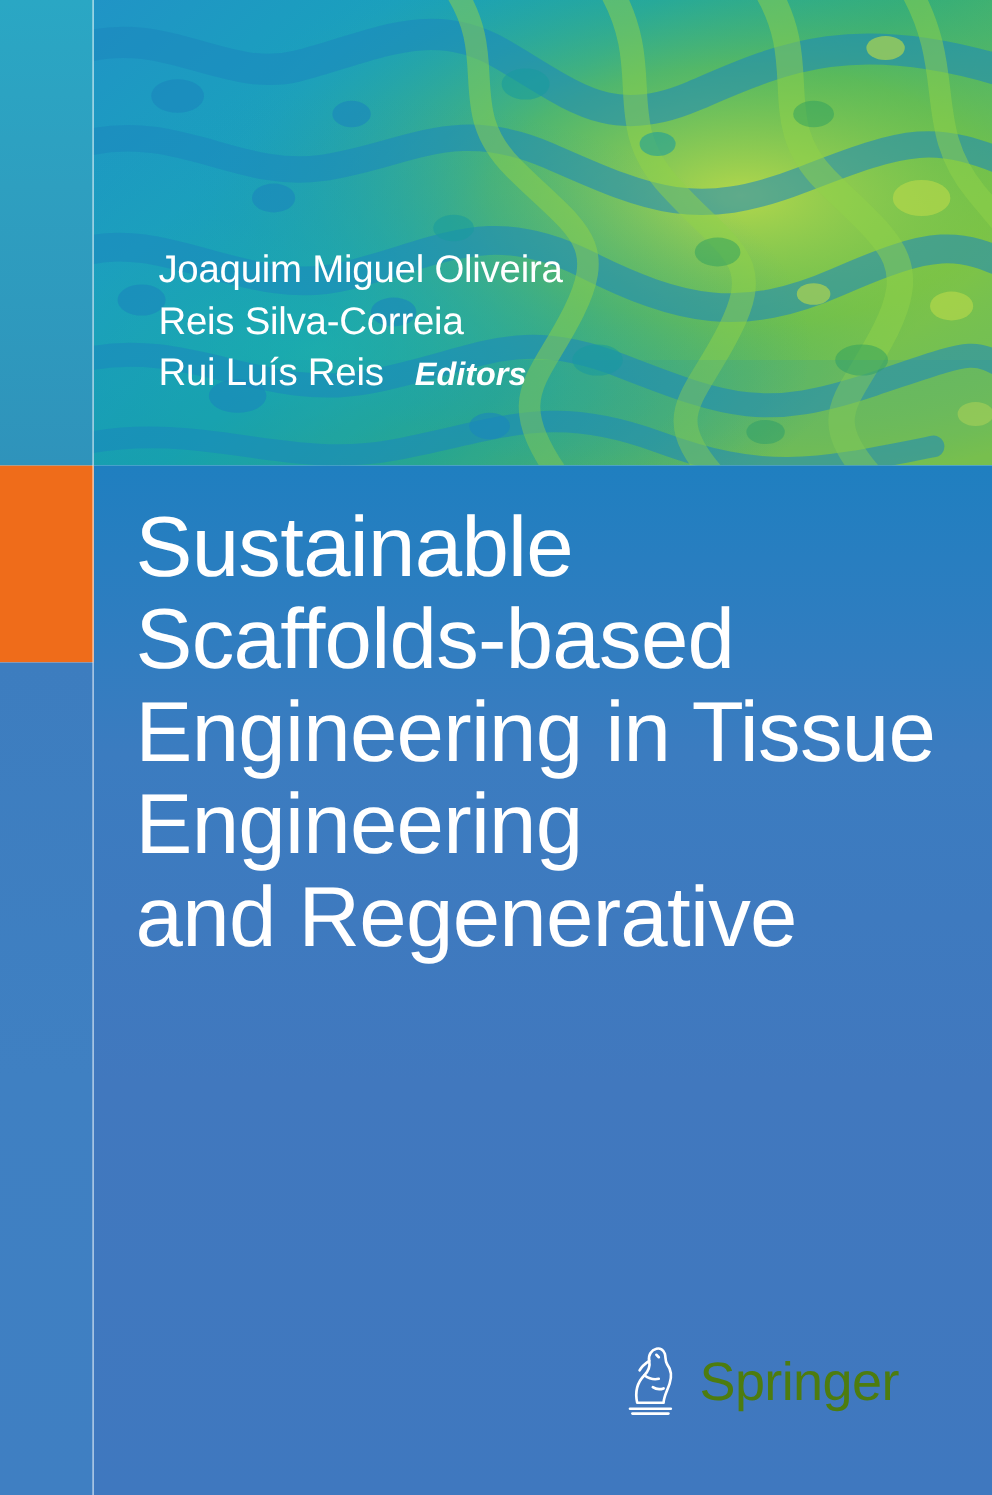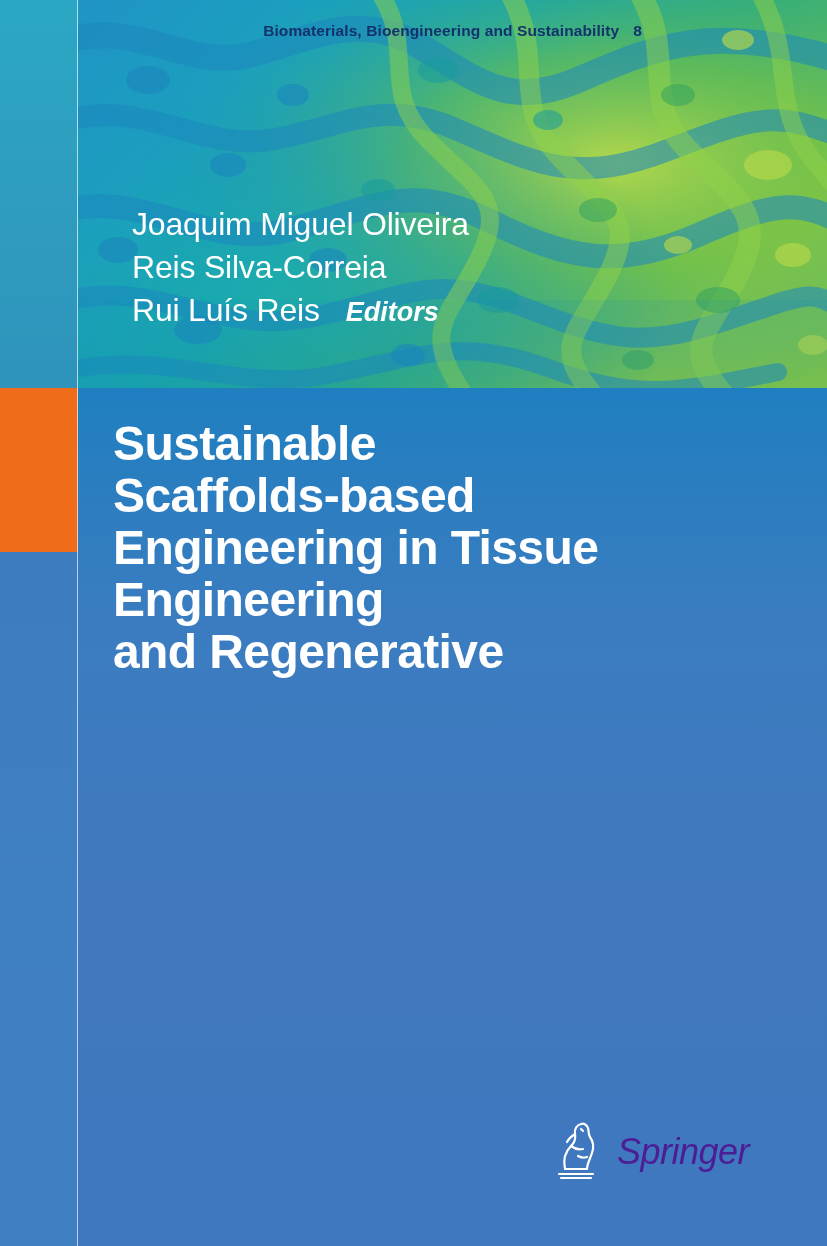--- a/index.html
+++ b/index.html
@@ -145,47 +145,46 @@
   
   .title {
     position: absolute;
     left: 113px;
     top: 418px;
     width: 690px;
     z-index: 4;
   }
   .title-line {
     color: #ffffff;
-    font-size: 48px;
-    font-weight: 700;
+    font-size: 71px;
+    font-weight: 400;
     line-height: 1.085;
     letter-spacing: -0.6px;
     white-space: nowrap;
   }
 
   
   .springer {
     position: absolute;
     right: 78px;
     bottom: 58px;
     display: flex;
     align-items: center;
     z-index: 4;
   }
   .springer-knight {
     width: 58px;
     height: 72px;
     margin-right: 12px;
   }
   .springer-word {
-    color: #4c1d95;
-    font-size: 36px;
+    color: #4d7c0f;
+    font-size: 45px;
     font-weight: 400;
     letter-spacing: -0.5px;
-    font-style: italic;
   }
 </style>
 </head>
 <body>
 
 <div class="cover">
 
   <div class="spine">
     <div class="spine-top"></div>
     <div class="spine-orange"></div>
@@ -259,24 +258,20 @@
         <ellipse cx="690" cy="165" rx="24" ry="15"></ellipse>
         <ellipse cx="715" cy="255" rx="18" ry="12"></ellipse>
         <ellipse cx="600" cy="245" rx="14" ry="9"></ellipse>
         <ellipse cx="660" cy="40" rx="16" ry="10"></ellipse>
         <ellipse cx="735" cy="345" rx="15" ry="10"></ellipse>
       </g>
 
       <rect x="0" y="300" width="749" height="88" fill="#1b8dc0" opacity="0.12"></rect>
     </svg>
 
-    <div class="series-line">
-      <span class="series-text">Biomaterials, Bioengineering and Sustainability</span>
-      <span class="series-vol">8</span>
-    </div>
   </div>
 
   <div class="body-panel"></div>
 
   <div class="editors">
     <div class="editor-name">Joaquim Miguel Oliveira</div>
     <div class="editor-name">Reis Silva-Correia</div>
     <div class="editor-last-row">
       <span class="editor-name" style="margin-bottom:16px">Rui Luís Reis</span>
       <span class="editors-label">Editors</span>

